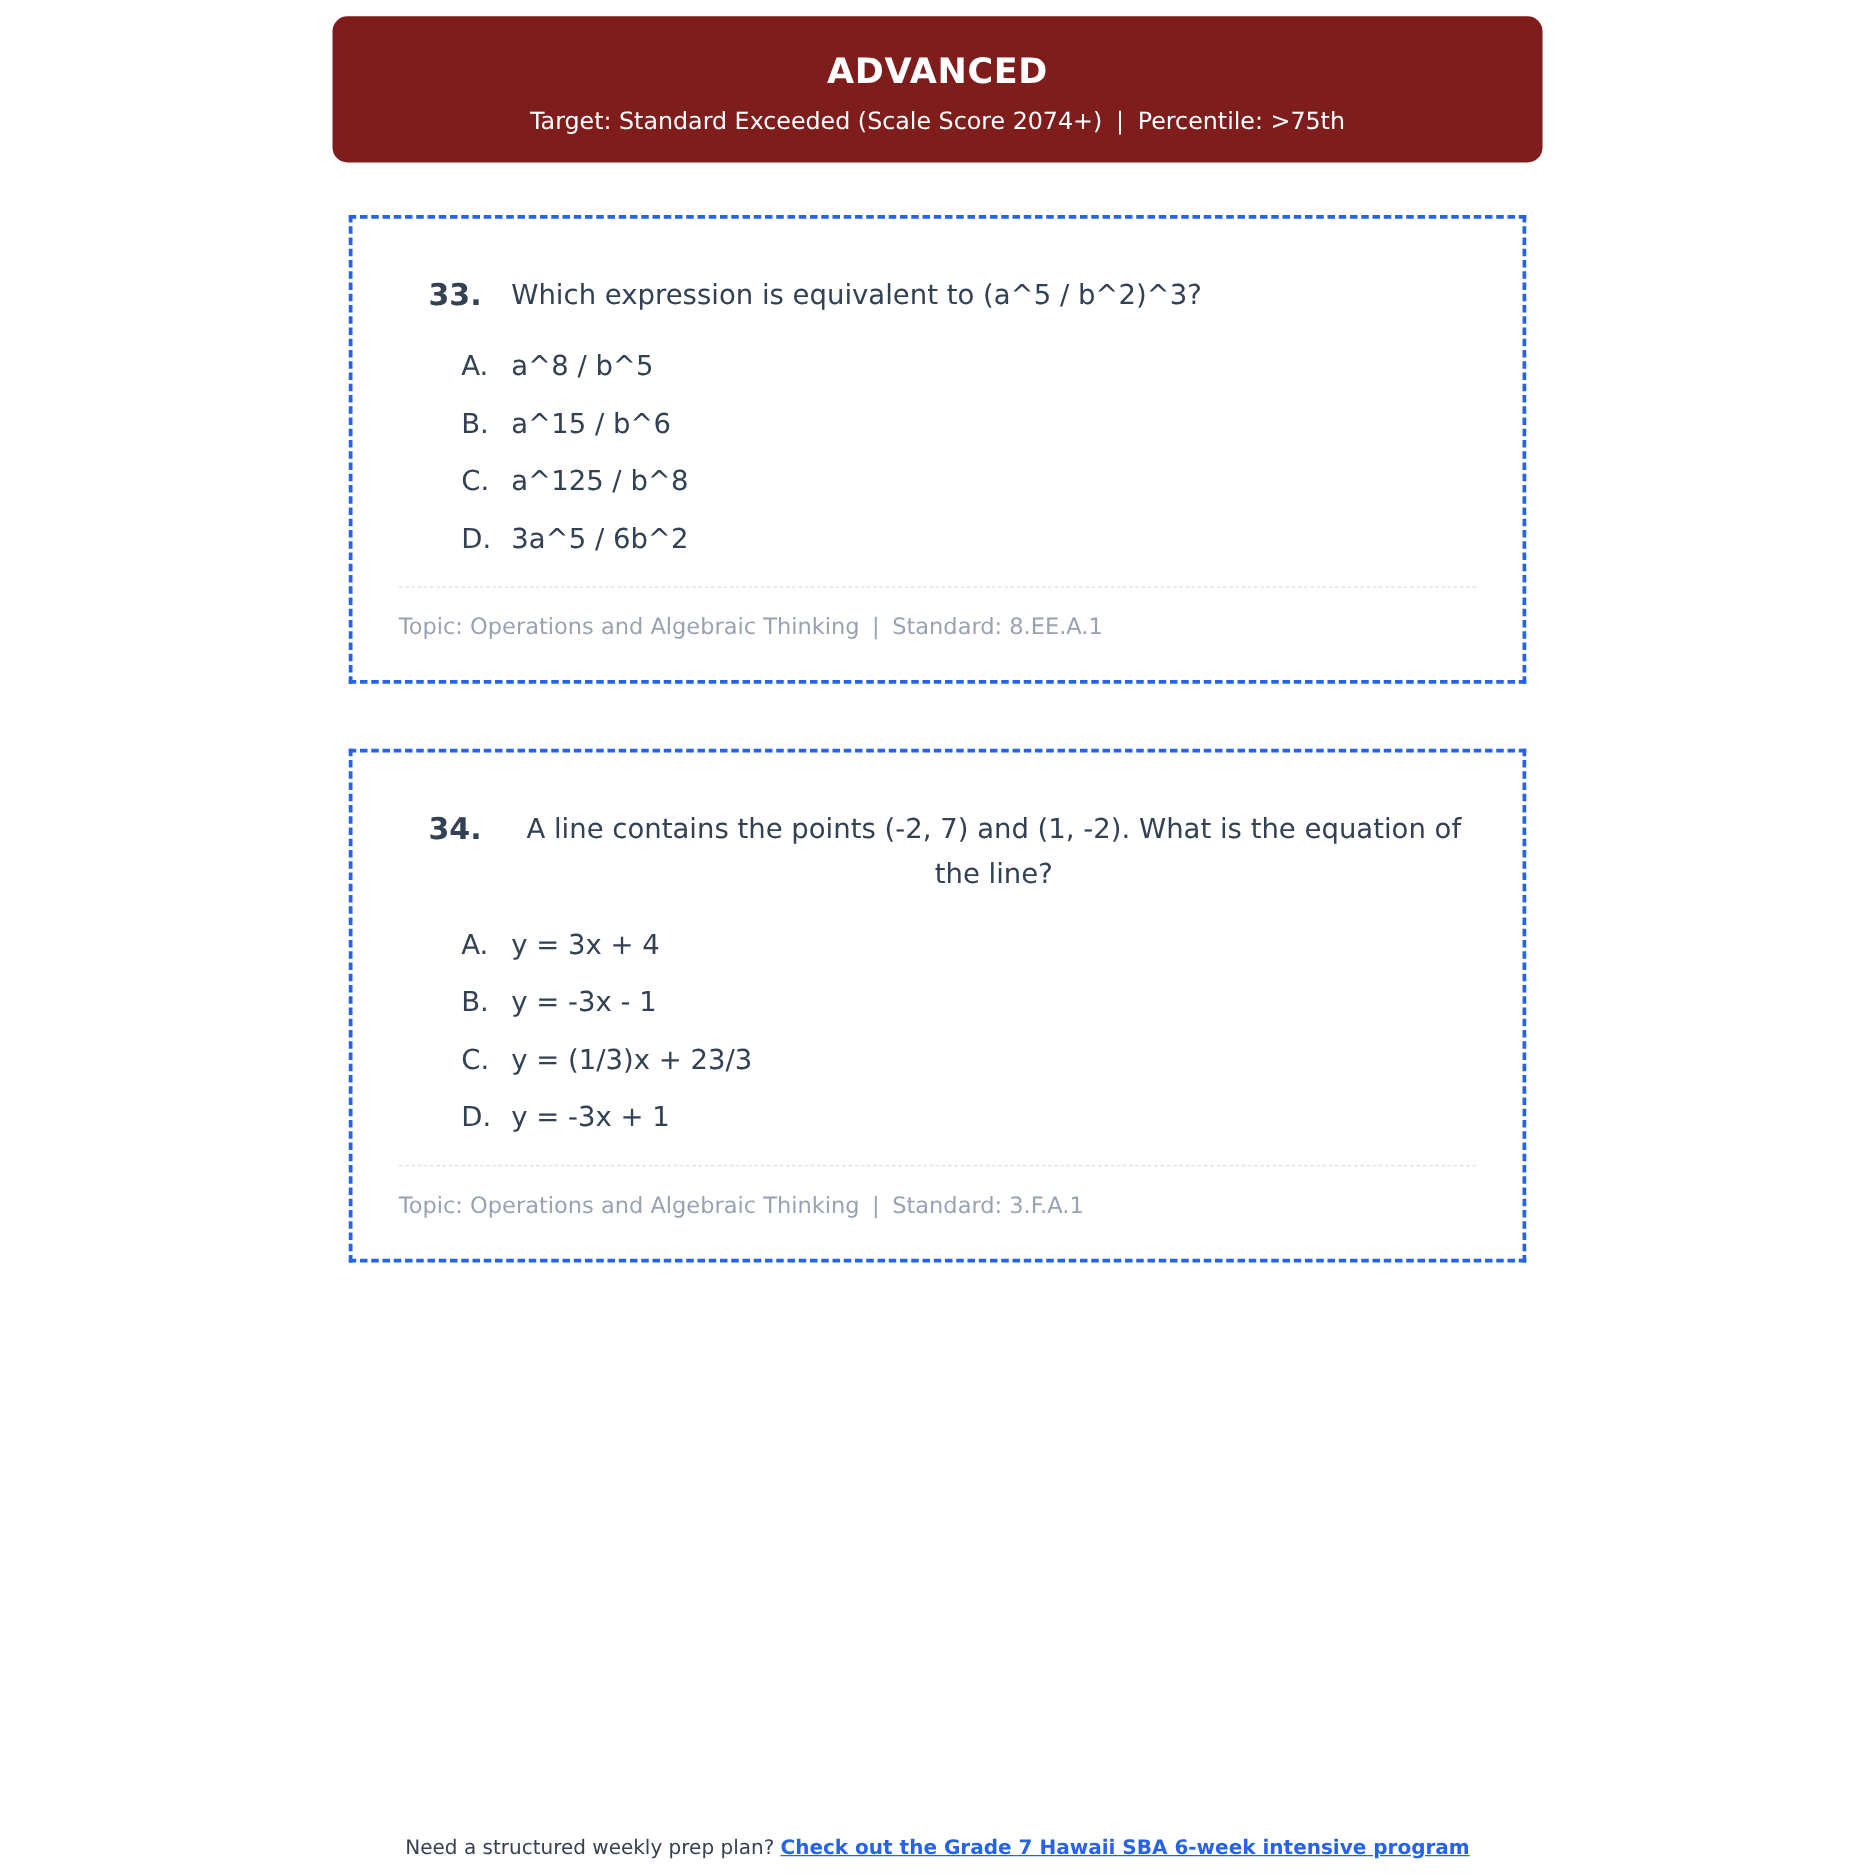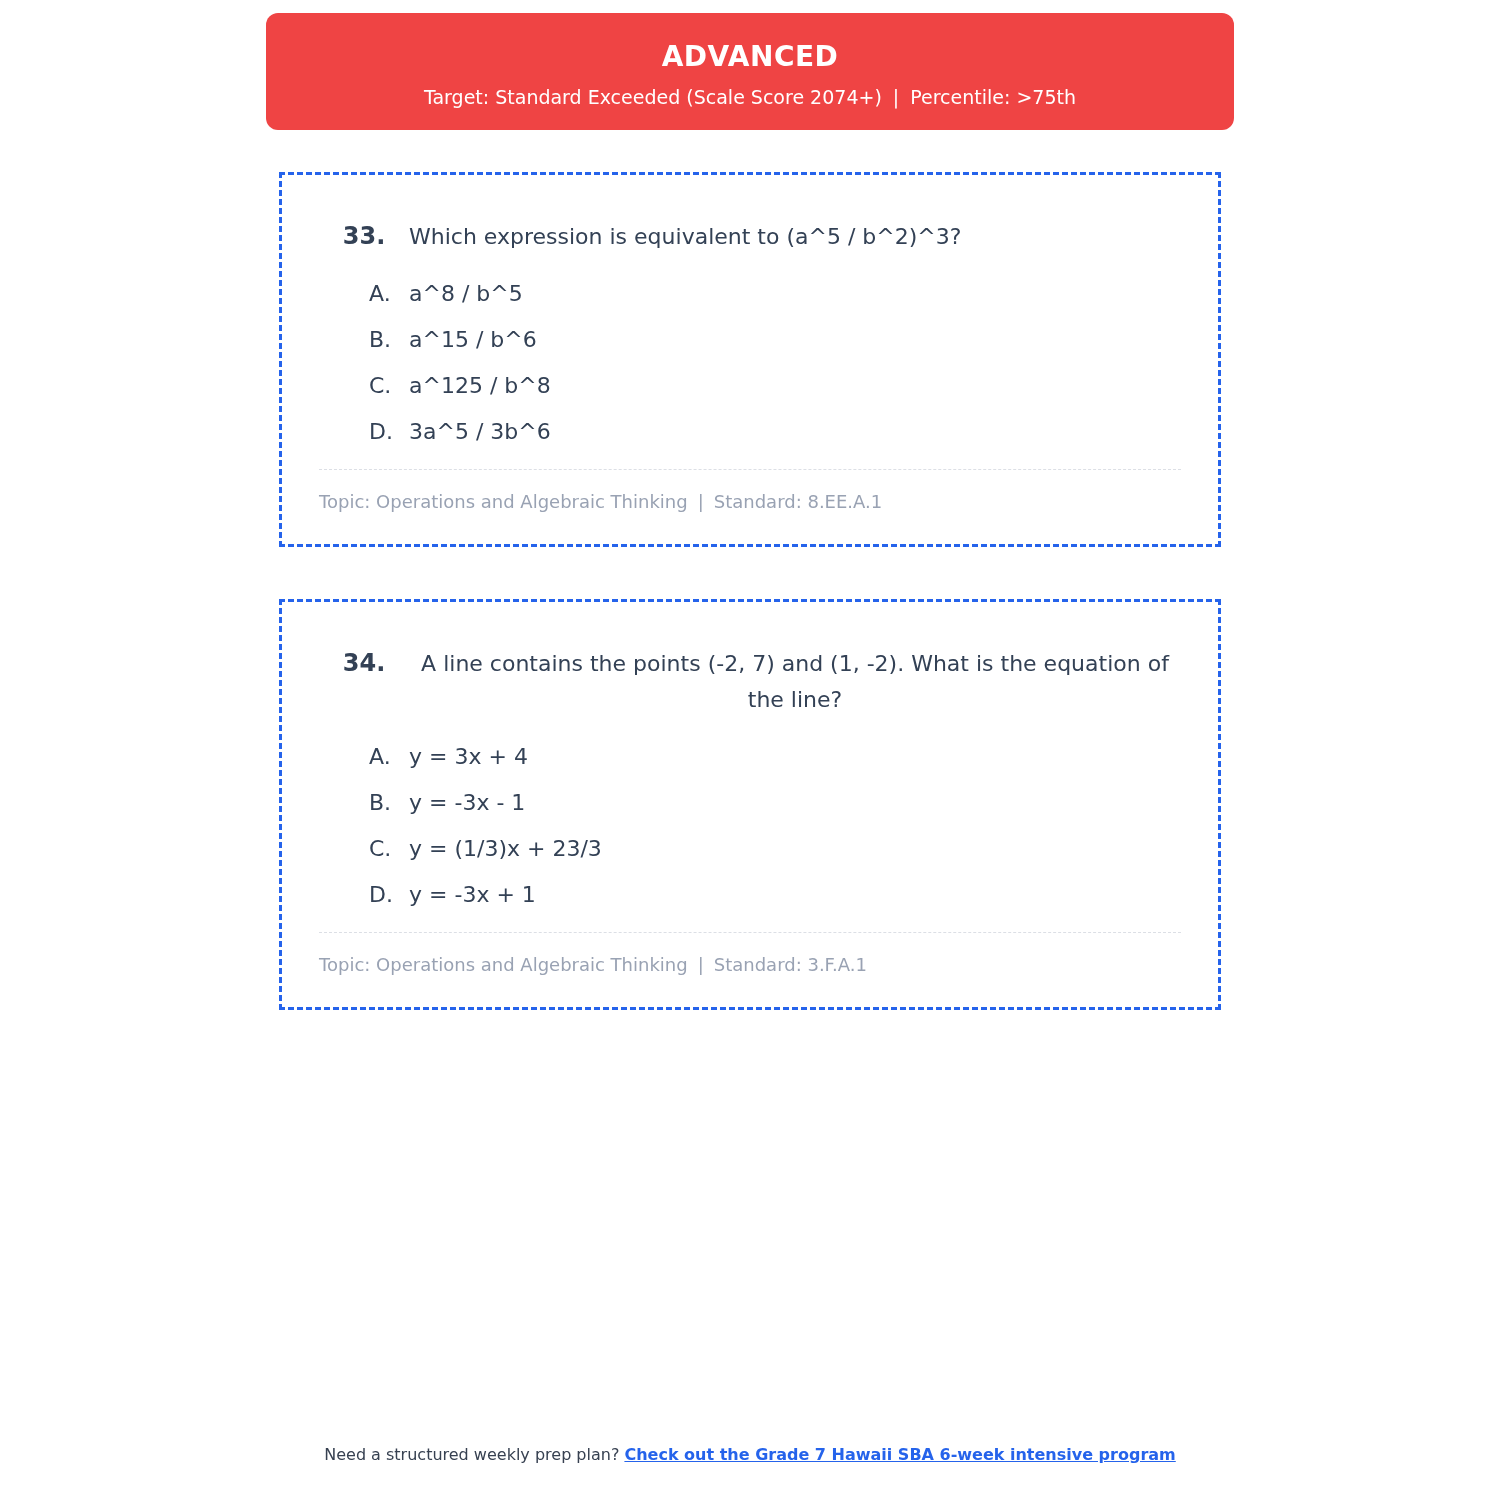--- a/index.html
+++ b/index.html
@@ -16,21 +16,21 @@
     height: 1500px;
     overflow: hidden;
     background: #ffffff;
   }
 
   
   .banner {
     width: 968px;
     height: 117px;
     margin: 13px auto 0 auto;
-    background: #ef4444;
+    background: #7f1d1d;
     border-radius: 12px;
     color: #ffffff;
     text-align: center;
     padding-top: 27px;
   }
   .banner-title {
     font-size: 28px;
     font-weight: bold;
     letter-spacing: 0.5px;
   }
@@ -88,21 +88,21 @@
     text-align: left;
     font-size: 18px;
     color: #99a2b3;
   }
   .meta-row .sep { margin: 0 10px; }
 
   
   .footer {
     position: absolute;
     left: 0;
-    bottom: 36px;
+    bottom: 13px;
     width: 100%;
     text-align: center;
     font-size: 16px;
     color: #374151;
   }
   .footer a {
     color: #2563eb;
     font-weight: bold;
     text-decoration: underline;
     margin-left: 5px;
@@ -134,21 +134,21 @@
       <div class="option">
         <span class="opt-letter">B.</span>
         <span class="opt-text">a^15 / b^6</span>
       </div>
       <div class="option">
         <span class="opt-letter">C.</span>
         <span class="opt-text">a^125 / b^8</span>
       </div>
       <div class="option">
         <span class="opt-letter">D.</span>
-        <span class="opt-text">3a^5 / 3b^6</span>
+        <span class="opt-text">3a^5 / 6b^2</span>
       </div>
     </div>
     <hr class="meta-divider">
     <div class="meta-row">
       <span>Topic: Operations and Algebraic Thinking</span><span class="sep">|</span><span>Standard: 8.EE.A.1</span>
     </div>
   </section>
 
   <section class="qcard second">
     <div class="q-row">

